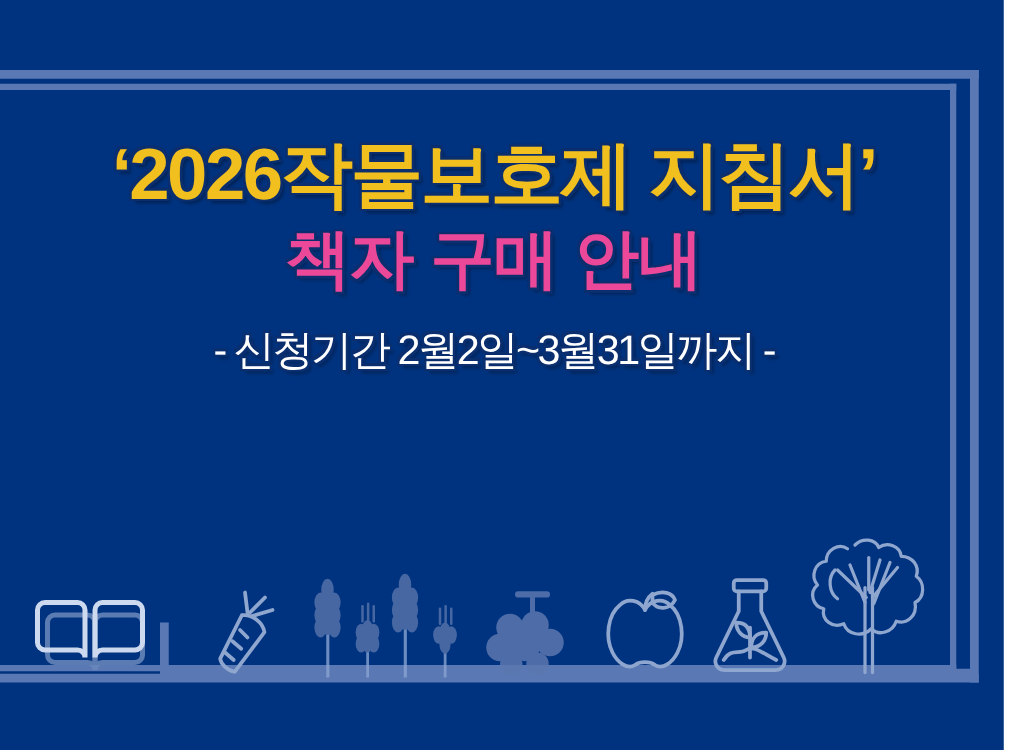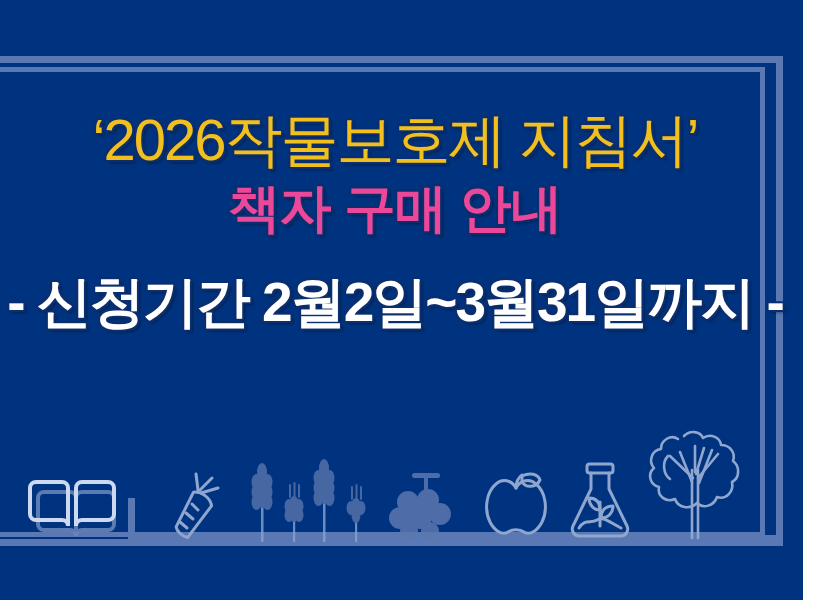--- a/index.html
+++ b/index.html
@@ -59,21 +59,21 @@
 
   
   .headline{
     position:absolute;
     left:0; top:110px;
     width:790px;
     text-align:center;
   }
   .line-1{
     font-size:58px;
-    font-weight:normal;
+    font-weight:bold;
     color:#f2c01e;
     letter-spacing:-2px;
     line-height:1.05;
     text-shadow:
       -2px -2px 0 #0a2e6e,  2px -2px 0 #0a2e6e,
       -2px  2px 0 #0a2e6e,  2px  2px 0 #0a2e6e,
        3px  3px 3px rgba(0,0,0,.35);
     white-space:nowrap;
   }
   .line-2{
@@ -83,23 +83,23 @@
     color:#ec4899;
     letter-spacing:-1px;
     line-height:1.05;
     text-shadow:
       -2px -2px 0 #0a2e6e,  2px -2px 0 #0a2e6e,
       -2px  2px 0 #0a2e6e,  2px  2px 0 #0a2e6e,
        3px  3px 3px rgba(0,0,0,.35);
     white-space:nowrap;
   }
   .line-3{
-    margin-top:39px;
-    font-size:55px;
-    font-weight:bold;
+    margin-top:28px;
+    font-size:33px;
+    font-weight:normal;
     color:#ffffff;
     letter-spacing:-2px;
     line-height:1.05;
     text-shadow:
       -2px -2px 0 #0a2e6e,  2px -2px 0 #0a2e6e,
       -2px  2px 0 #0a2e6e,  2px  2px 0 #0a2e6e,
        3px  3px 3px rgba(0,0,0,.35);
     white-space:nowrap;
   }
 

